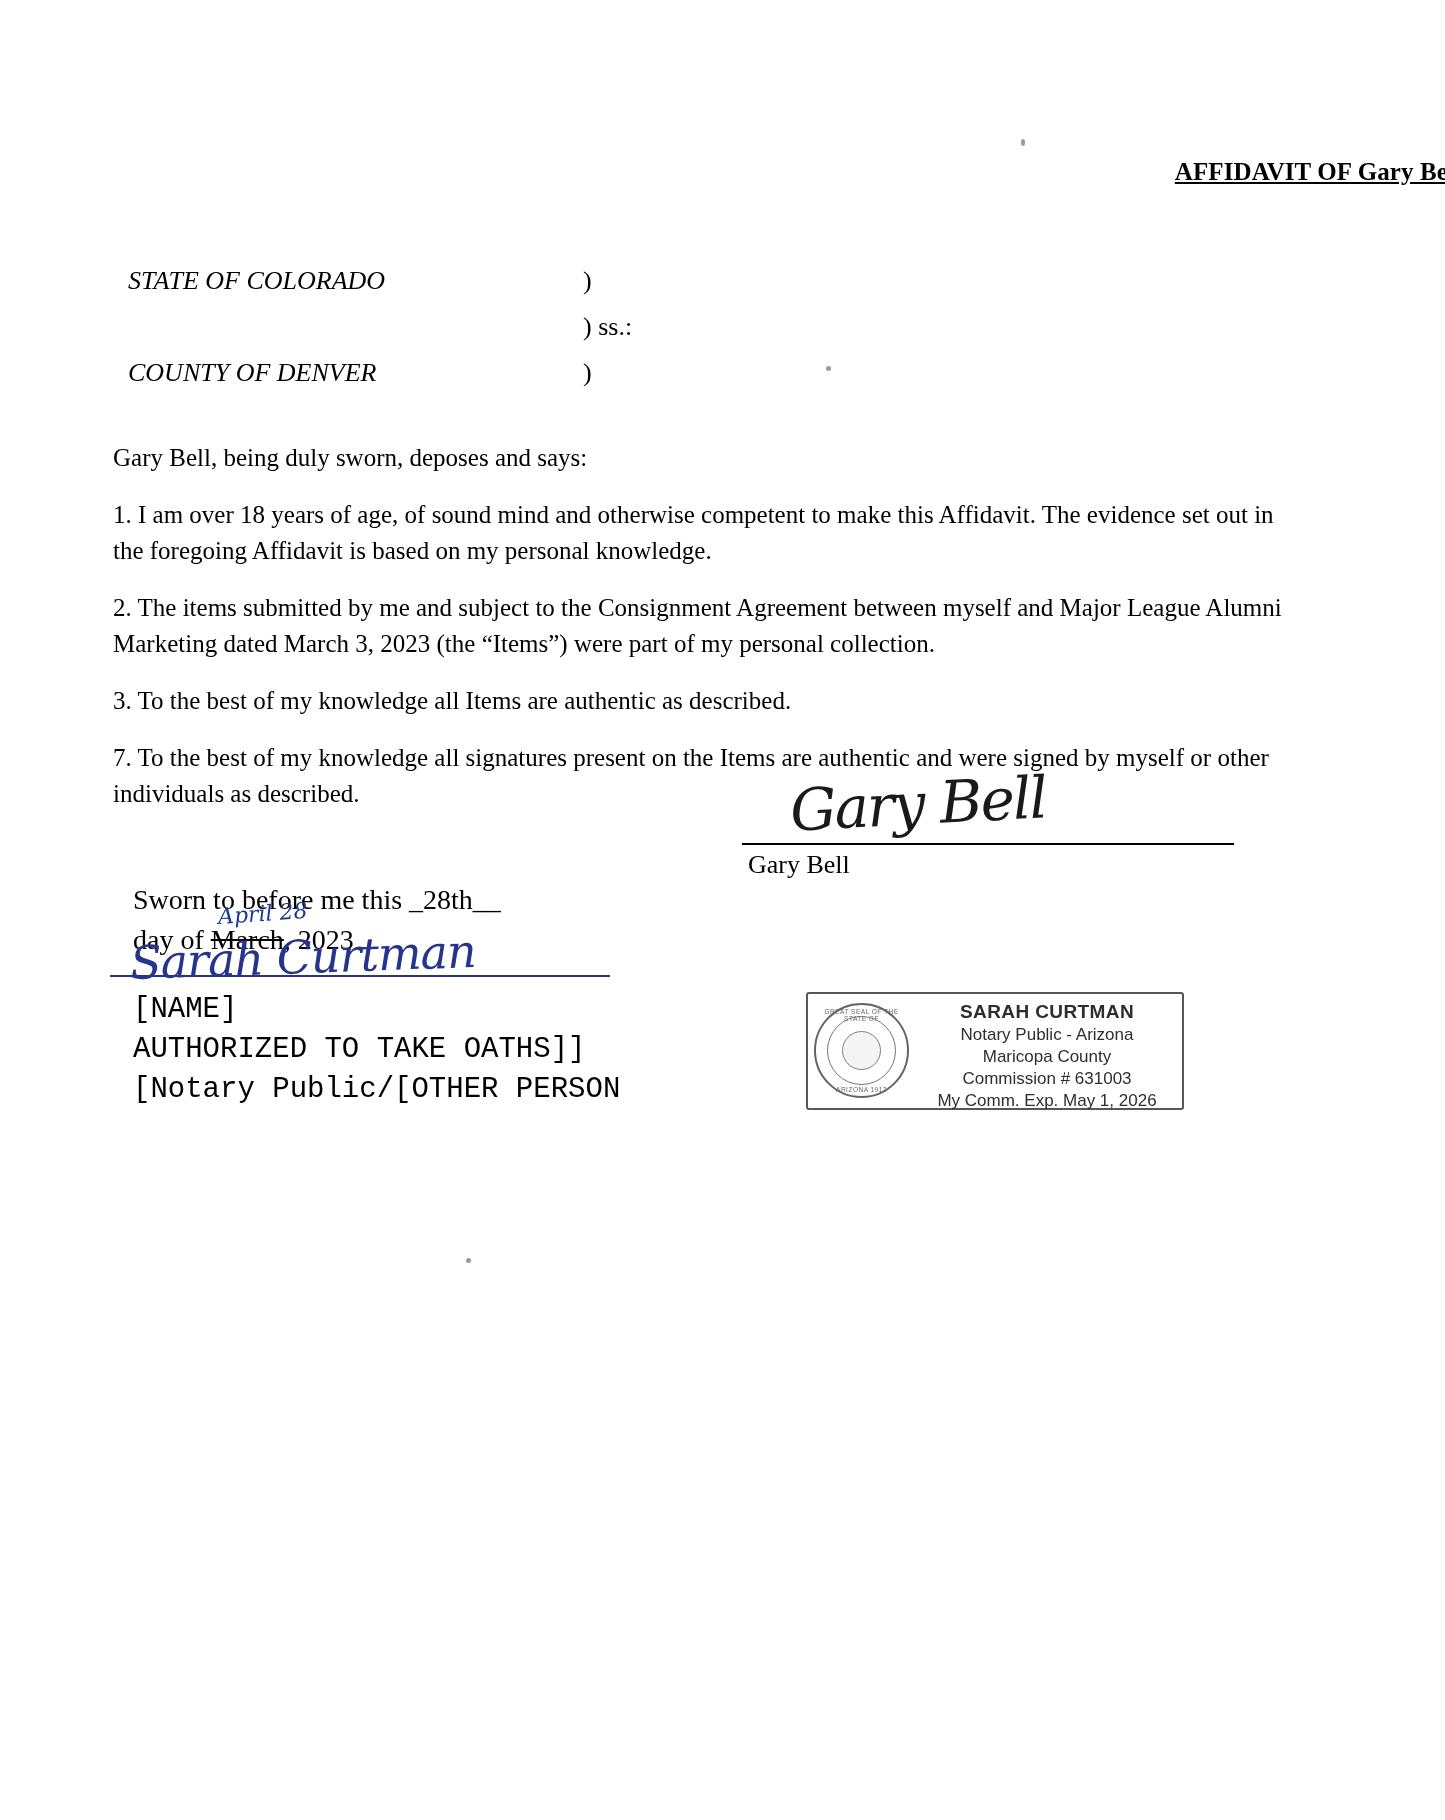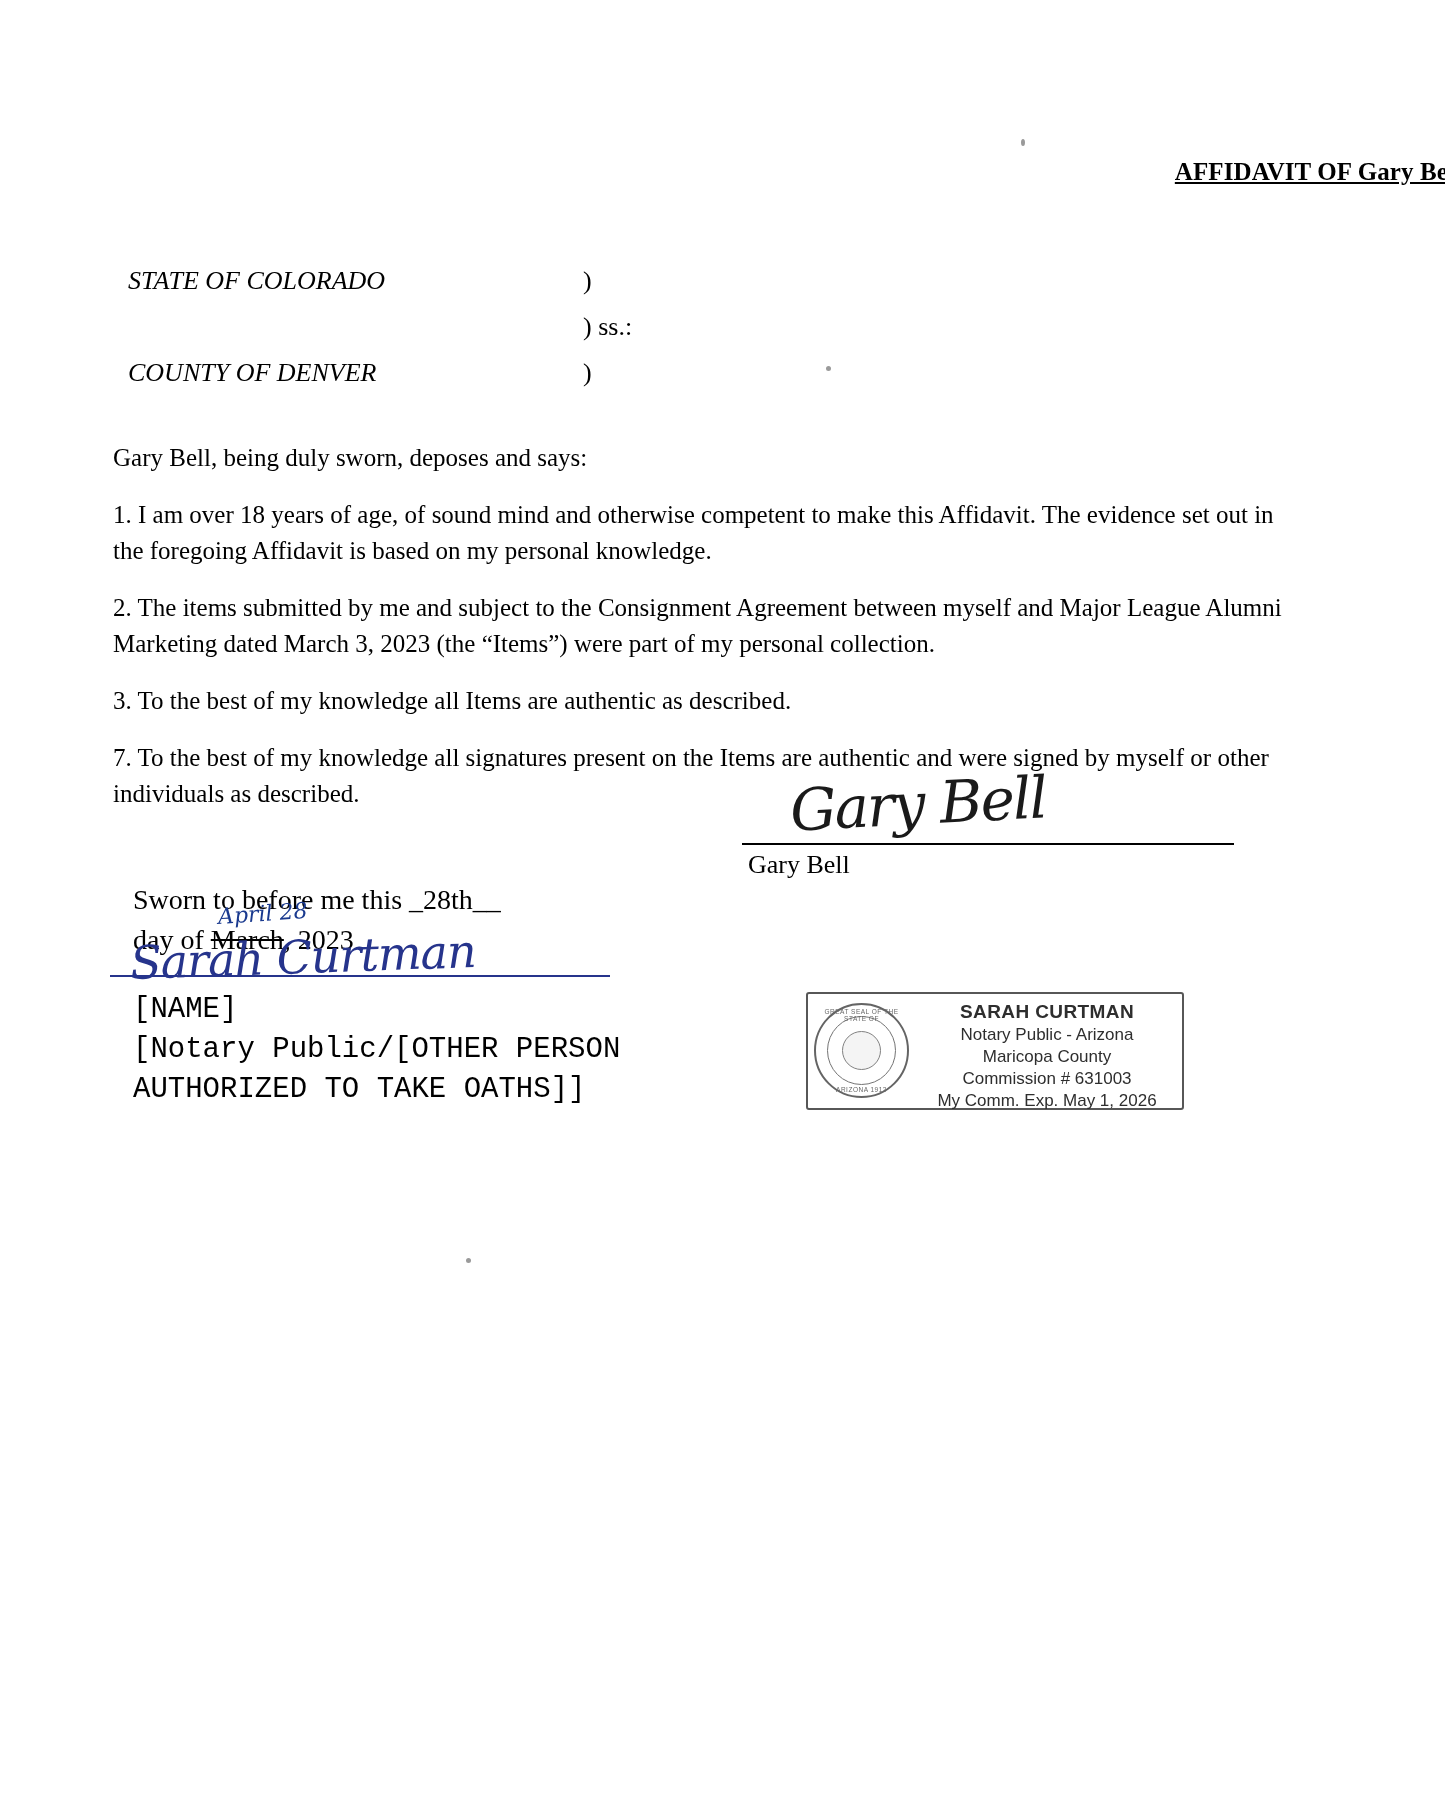--- a/index.html
+++ b/index.html
@@ -296,22 +296,22 @@
       <span class="strike">March</span><span>, 2023</span>
       <span class="handwrite-overlay">April 28</span>
     </div>
   </div>
 
   <div class="notary-signature">Sarah Curtman</div>
   <div class="notary-sig-line"></div>
 
   <div class="notary-labels">
     <div>[NAME]</div>
+    <div>AUTHORIZED TO TAKE OATHS]]</div>
     <div>[Notary Public/[OTHER PERSON</div>
-    <div>AUTHORIZED TO TAKE OATHS]]</div>
   </div>
 
   <div class="stamp">
     <div class="stamp-border"></div>
     <div class="stamp-seal">
       <div class="stamp-seal-inner"></div>
       <div class="stamp-seal-core"></div>
       <div class="stamp-seal-text">
         <div class="seal-t">GREAT SEAL OF THE STATE OF</div>
         <div class="seal-b">ARIZONA  1912</div>

